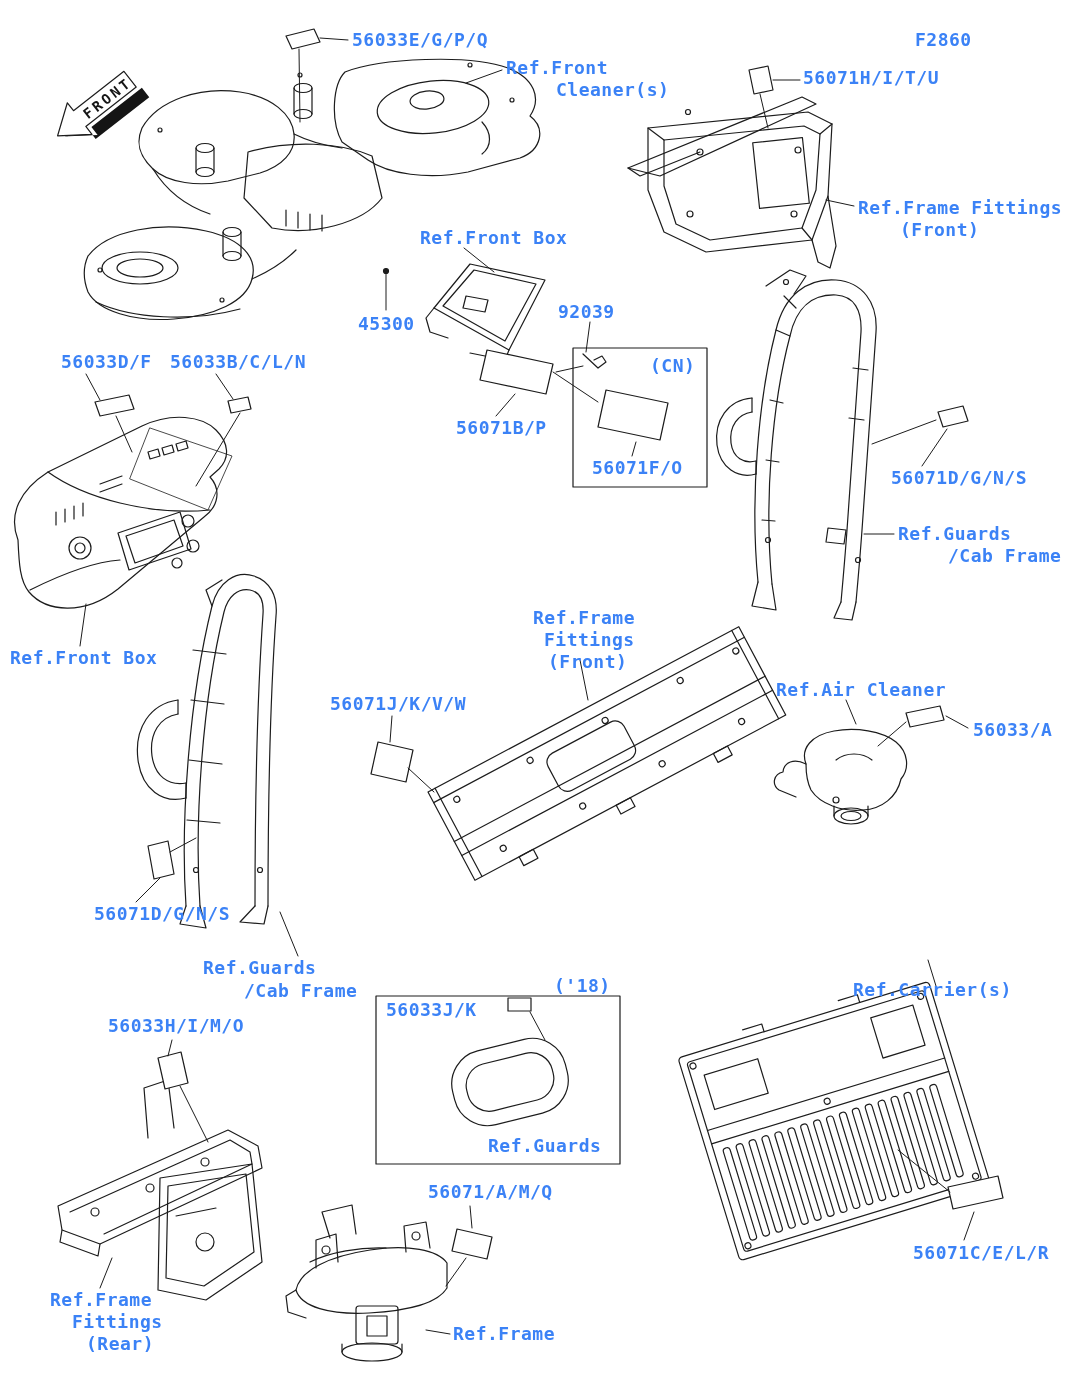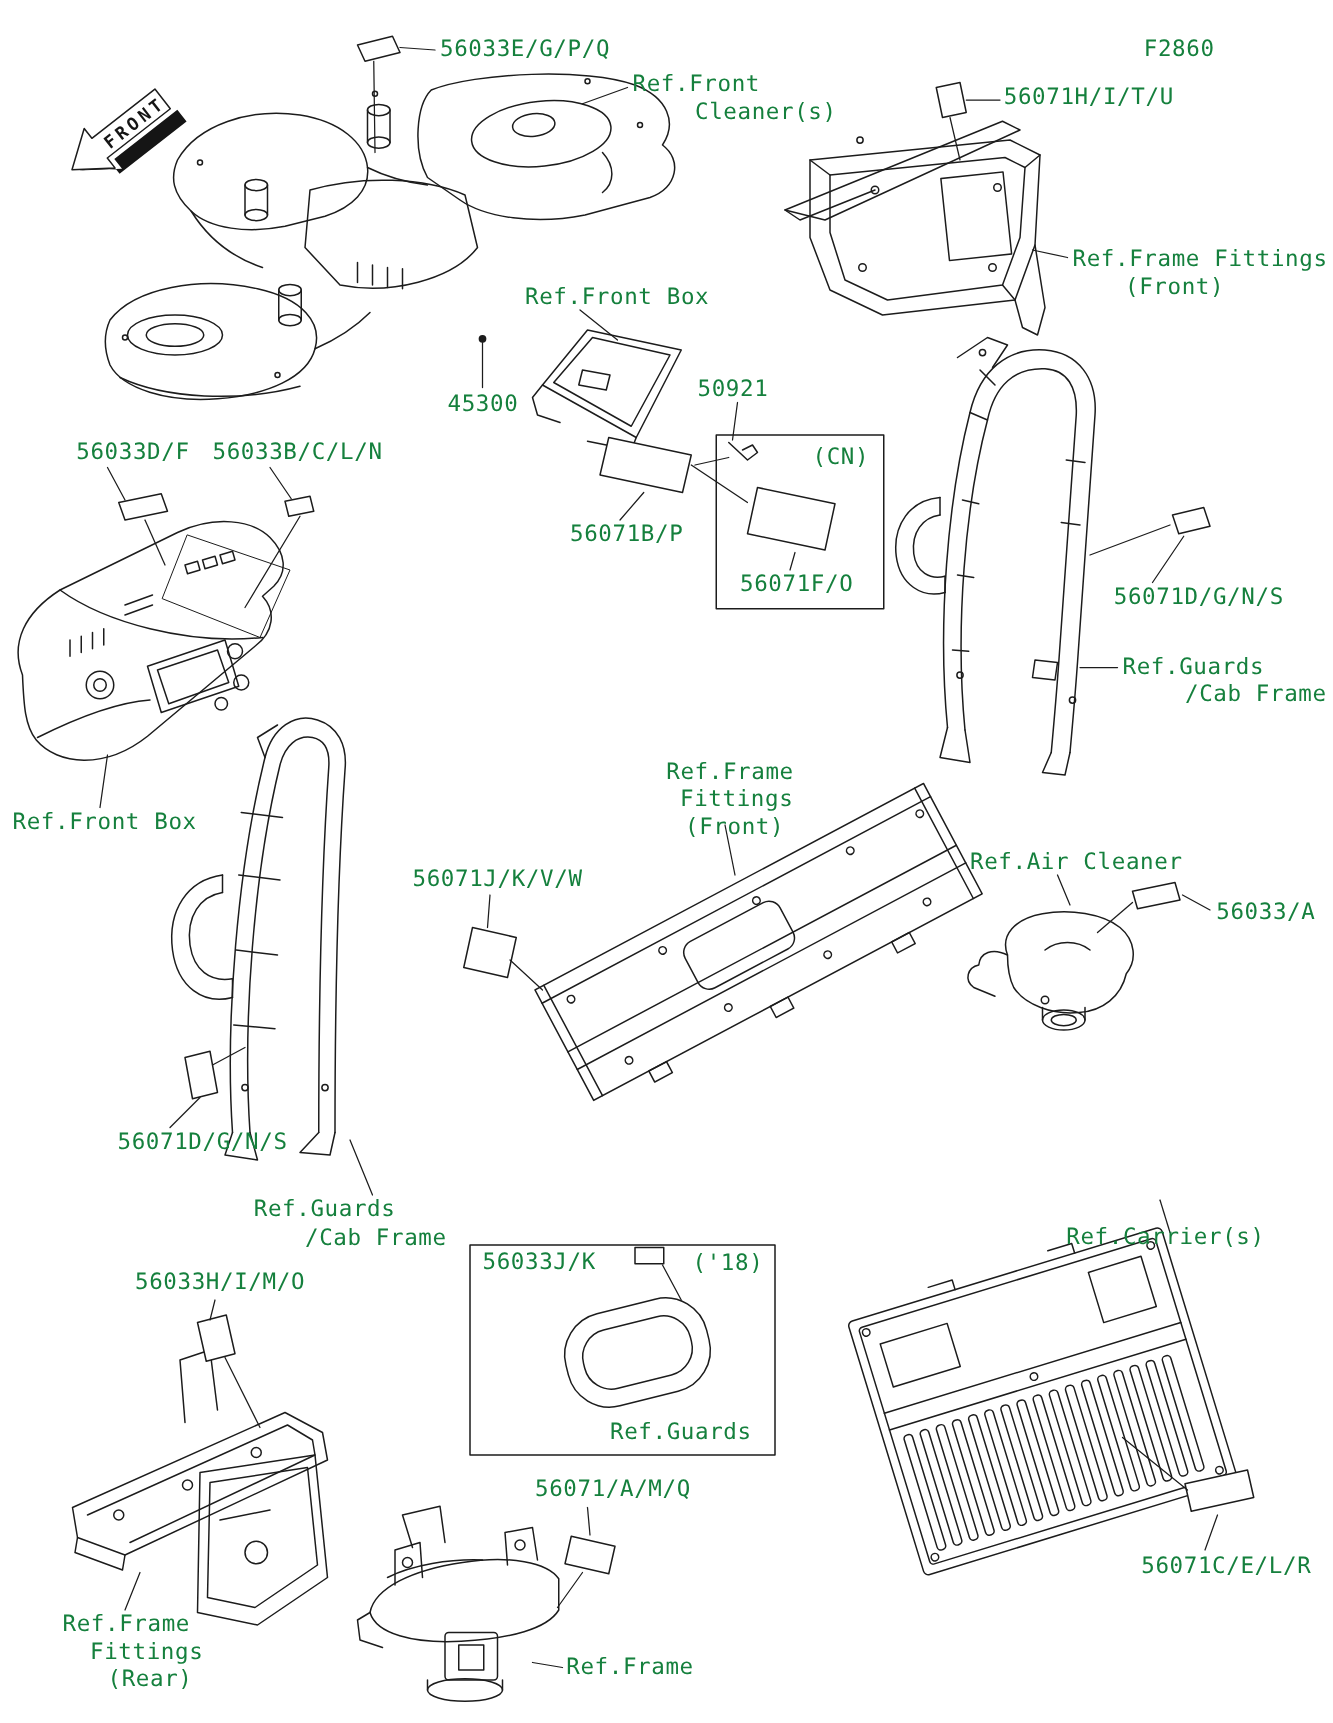--- a/index.html
+++ b/index.html
@@ -9,22 +9,23 @@
     background:#ffffff;
     font-family:"DejaVu Sans Mono","Liberation Mono",monospace;
     overflow:hidden;
   }
   svg.art{position:absolute;left:0;top:0;}
   .lbl{
     position:absolute;
     font-size:18px;
     line-height:20px;
     letter-spacing:0.5px;
-    color:#15803d;
+    color:#3b82f6;
     white-space:pre;
+    font-weight:bold;
   }
 </style>
 </head>
 <body>
 
 <div class="canvas">
 
   <svg class="art" width="1066" height="1378" viewBox="0 0 1066 1378">
     <g stroke="#1c1c1c" stroke-width="1.2" fill="none" stroke-linecap="round" stroke-linejoin="round">
 
@@ -306,42 +307,42 @@
 
   <div class="lbl" style="left:352px;top:30px">56033E/G/P/Q</div>
   <div class="lbl" style="left:506px;top:58px">Ref.Front</div>
   <div class="lbl" style="left:556px;top:80px">Cleaner(s)</div>
   <div class="lbl" style="left:915px;top:30px">F2860</div>
   <div class="lbl" style="left:803px;top:68px">56071H/I/T/U</div>
   <div class="lbl" style="left:858px;top:198px">Ref.Frame Fittings</div>
   <div class="lbl" style="left:900px;top:220px">(Front)</div>
   <div class="lbl" style="left:420px;top:228px">Ref.Front Box</div>
   <div class="lbl" style="left:358px;top:314px">45300</div>
-  <div class="lbl" style="left:558px;top:302px">50921</div>
+  <div class="lbl" style="left:558px;top:302px">92039</div>
   <div class="lbl" style="left:650px;top:356px">(CN)</div>
   <div class="lbl" style="left:456px;top:418px">56071B/P</div>
   <div class="lbl" style="left:592px;top:458px">56071F/O</div>
   <div class="lbl" style="left:61px;top:352px">56033D/F</div>
   <div class="lbl" style="left:170px;top:352px">56033B/C/L/N</div>
   <div class="lbl" style="left:891px;top:468px">56071D/G/N/S</div>
   <div class="lbl" style="left:898px;top:524px">Ref.Guards</div>
   <div class="lbl" style="left:948px;top:546px">/Cab Frame</div>
   <div class="lbl" style="left:10px;top:648px">Ref.Front Box</div>
   <div class="lbl" style="left:533px;top:608px">Ref.Frame</div>
   <div class="lbl" style="left:544px;top:630px">Fittings</div>
   <div class="lbl" style="left:548px;top:652px">(Front)</div>
   <div class="lbl" style="left:330px;top:694px">56071J/K/V/W</div>
   <div class="lbl" style="left:776px;top:680px">Ref.Air Cleaner</div>
   <div class="lbl" style="left:973px;top:720px">56033/A</div>
   <div class="lbl" style="left:94px;top:904px">56071D/G/N/S</div>
   <div class="lbl" style="left:203px;top:958px">Ref.Guards</div>
   <div class="lbl" style="left:244px;top:981px">/Cab Frame</div>
   <div class="lbl" style="left:108px;top:1016px">56033H/I/M/O</div>
   <div class="lbl" style="left:386px;top:1000px">56033J/K</div>
-  <div class="lbl" style="left:554px;top:1001px">('18)</div>
+  <div class="lbl" style="left:554px;top:976px">('18)</div>
   <div class="lbl" style="left:488px;top:1136px">Ref.Guards</div>
   <div class="lbl" style="left:853px;top:980px">Ref.Carrier(s)</div>
   <div class="lbl" style="left:428px;top:1182px">56071/A/M/Q</div>
   <div class="lbl" style="left:50px;top:1290px">Ref.Frame</div>
   <div class="lbl" style="left:72px;top:1312px">Fittings</div>
   <div class="lbl" style="left:86px;top:1334px">(Rear)</div>
   <div class="lbl" style="left:453px;top:1324px">Ref.Frame</div>
   <div class="lbl" style="left:913px;top:1243px">56071C/E/L/R</div>
 
 </div>

